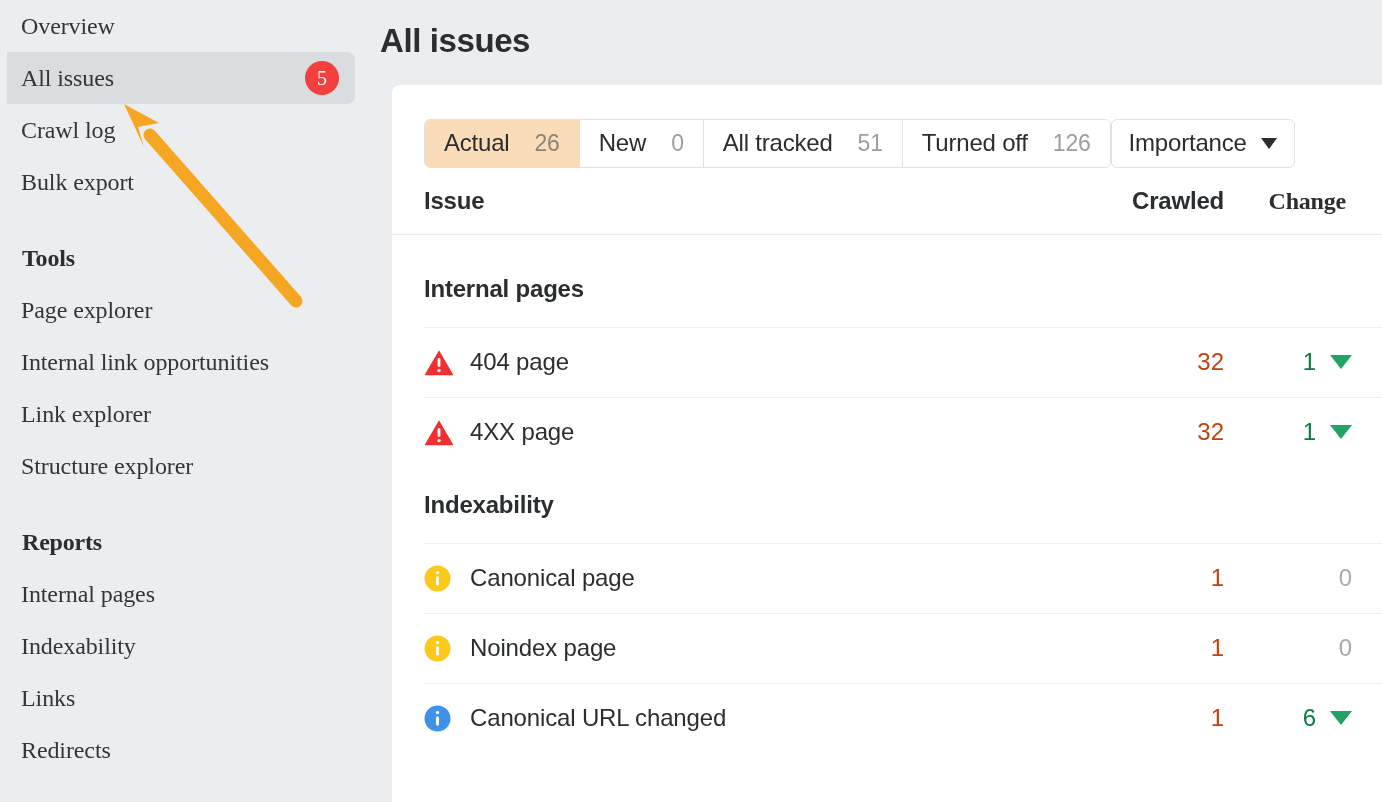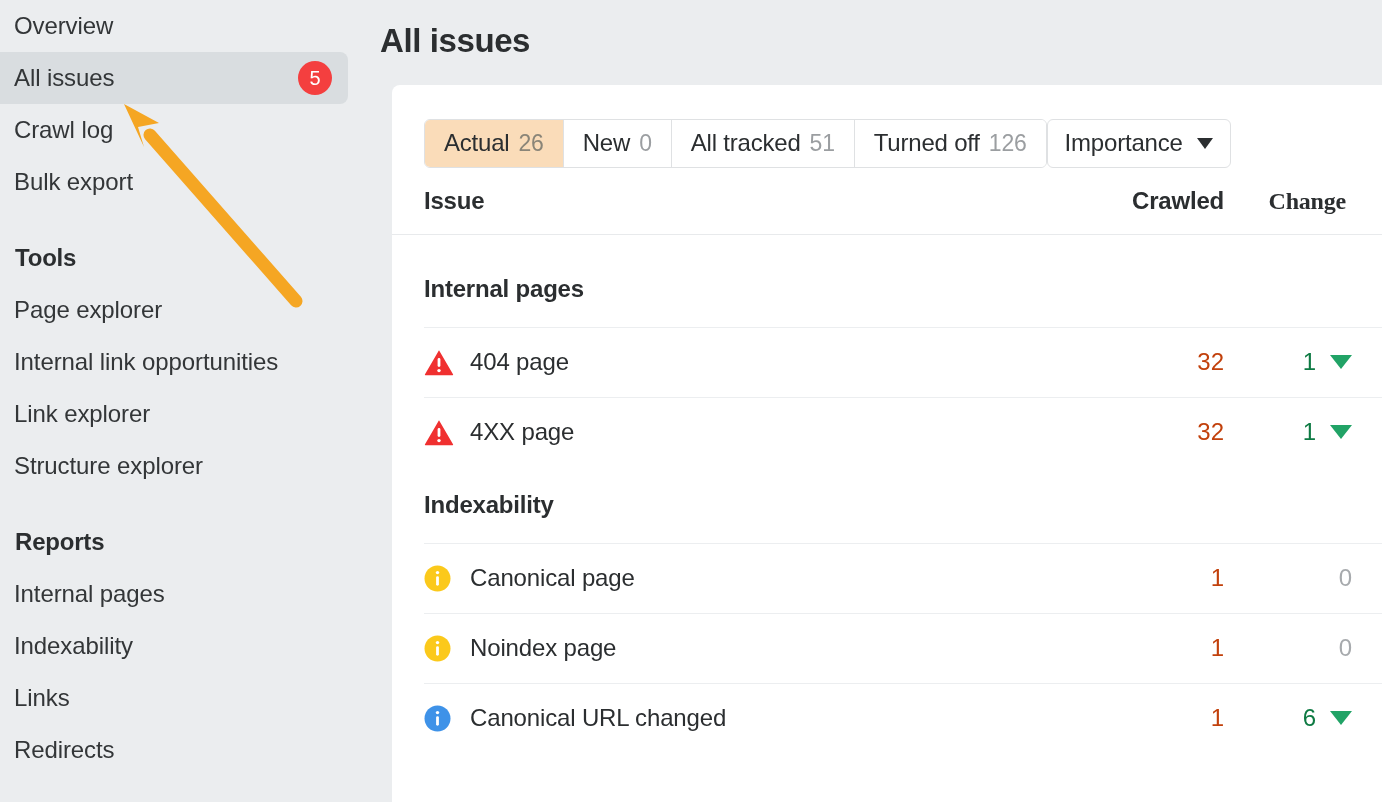--- a/index.html
+++ b/index.html
@@ -13,24 +13,25 @@
   body {
     font-family: "Liberation Sans", sans-serif;
     background: #ebedef;
     position: relative;
     -webkit-font-smoothing: antialiased;
   }
 
   
   #sidebar {
     position: absolute;
-    left: 0; top: 0;
+    left: 7px; top: 0;
     width: 404px;
     height: 802px;
     background: #ebedef;
+    font-family: Liberation Serif, serif;
   }
 
   .nav-item {
     height: 52px;
     display: flex;
     align-items: center;
     padding: 0 16px 0 14px;
     font-size: 24px;
     color: #333638;
     letter-spacing: -0.1px;
@@ -118,21 +119,21 @@
     background: #fff;
     border-right: 1px solid #dfe1e3;
     cursor: pointer;
     letter-spacing: -0.2px;
     white-space: nowrap;
   }
   .tab:last-child { border-right: none; }
   .tab.selected { background: #fadcb9; }
   .tab .count {
     color: #9b9ea1;
-    margin-left: 9px;
+    margin-left: 25px;
     font-size: 23px;
   }
   .tab.selected .count { color: #8a8578; }
 
   #importance-btn {
     display: flex;
     align-items: center;
     height: 49px;
     padding: 0 17px;
     border: 1px solid #dfe1e3;

